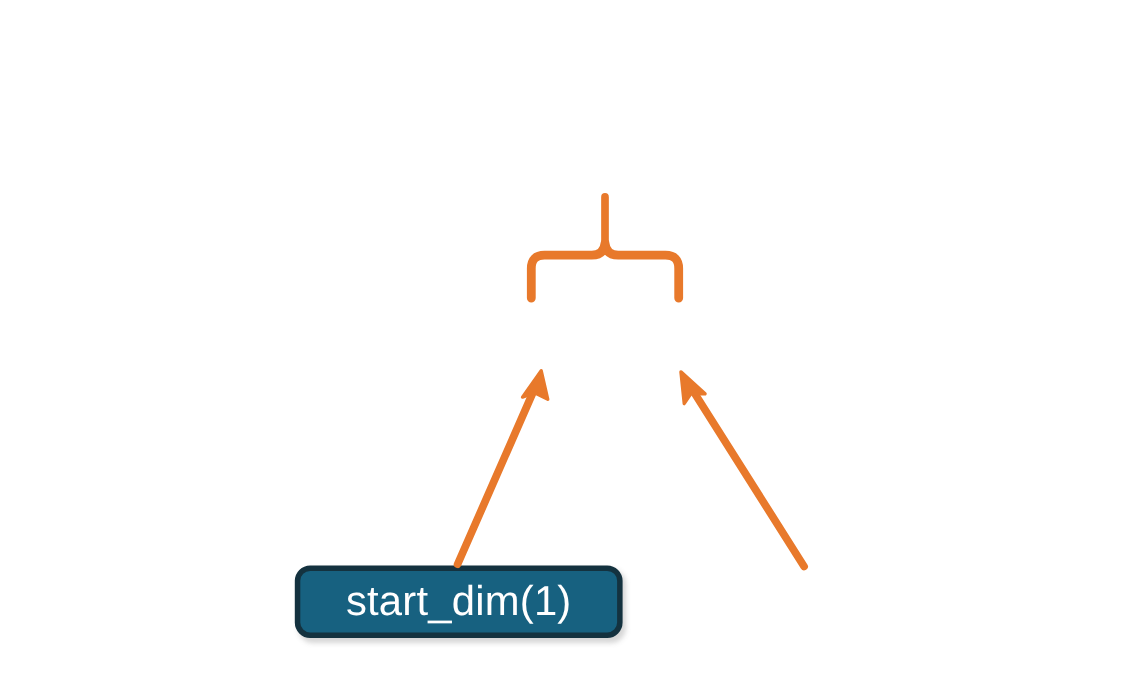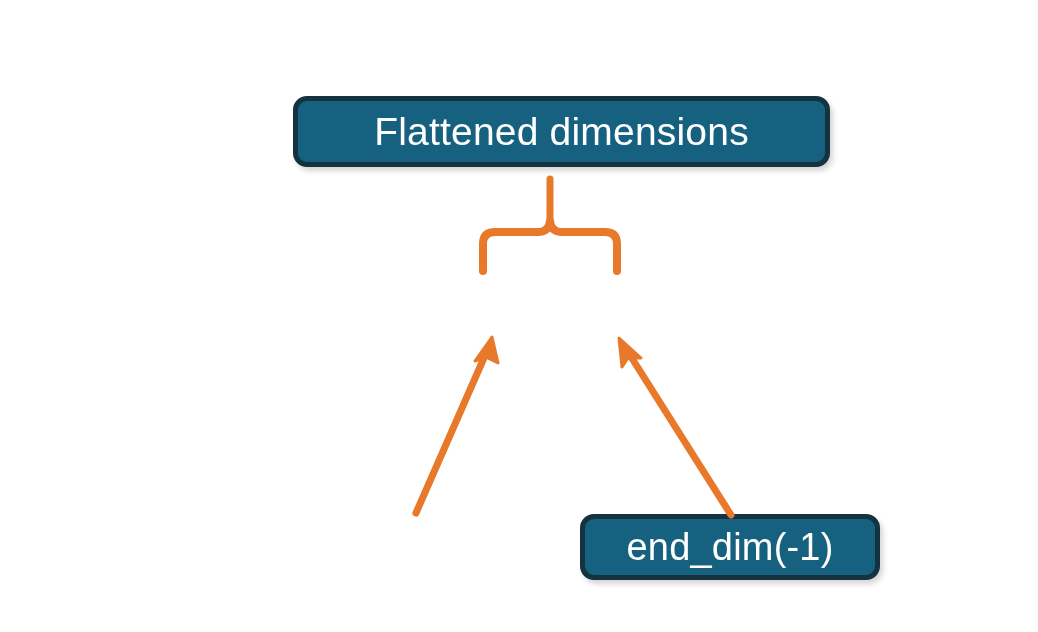--- a/index.html
+++ b/index.html
@@ -72,29 +72,26 @@
     width: 1038px;
     height: 632px;
     pointer-events: none;
   }
 </style>
 </head>
 <body>
 
 <div id="canvas">
 
-  <div class="node" id="node-flattened">
-    <span>Flattened dimensions</span>
+
+
+  <div class="node" id="node-start-dim">
+    <span>start_dim(1)</span>
   </div>
 
-
-
-  <div class="node" id="node-end-dim">
-    <span>end_dim(-1)</span>
-  </div>
 
   <svg id="overlay" viewBox="0 0 1038 632">
 
     <g>
       <path d="M 483 271
                L 483 244
                Q 483 232 495 232
                L 538 232
                Q 549 232 550 221
                Q 551 232 562 232

